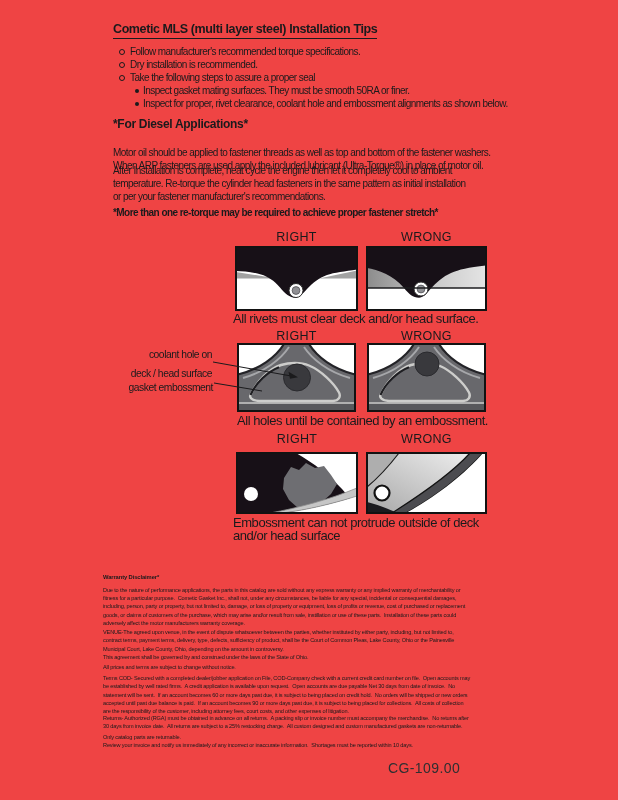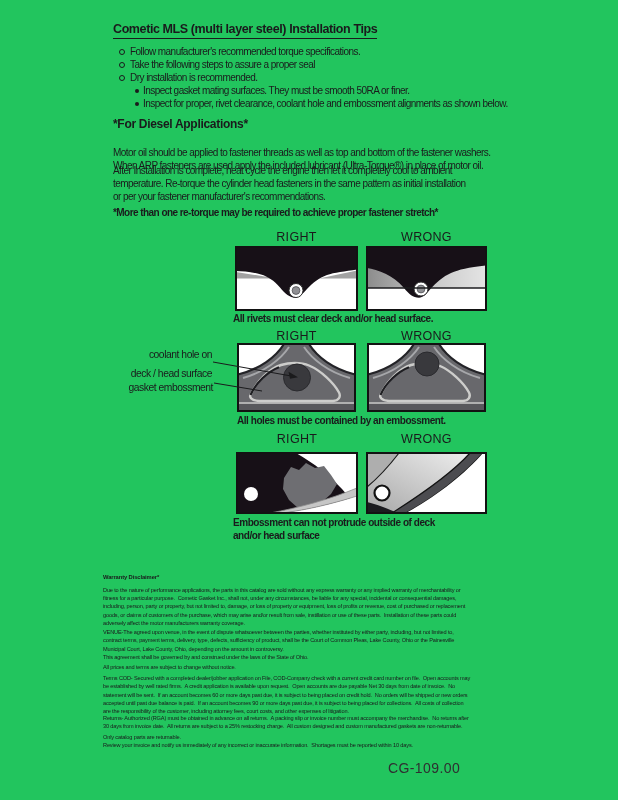--- a/index.html
+++ b/index.html
@@ -1,60 +1,60 @@
 <!DOCTYPE html>
 <html><head>
 <meta charset="utf-8">
 <style>
   html,body{margin:0;padding:0;background:#e8e8e8;}
   .page{
-    position:relative; width:618px; height:800px; background:#22c55e;
+    position:relative; width:618px; height:800px; background:#ef4444;
     font-family:"Liberation Sans", sans-serif; color:#1a1a1c; overflow:hidden;
     margin:0 auto;
   }
   .abs{position:absolute;}
   .title{
     left:113px; top:22px; font-size:12.5px; font-weight:bold; letter-spacing:-0.4px;
     border-bottom:1.5px solid #1a1a1c; padding-bottom:2px;
   }
   .tips{left:119px; top:45px; font-size:10px; letter-spacing:-0.55px; line-height:13px; width:460px;}
   .b-row{display:flex;}
   .b-marker{flex:none; width:4px; height:4px; border:1px solid #1a1a1c; border-radius:50%; margin:4px 5px 0 0;}
   .sb-row{display:flex; margin-left:16px;}
   .sb-marker{flex:none; width:4px; height:4px; background:#1a1a1c; border-radius:50%; margin:4.5px 4px 0 0;}
   .h2{left:113px; top:117px; font-size:12px; font-weight:bold; letter-spacing:-0.3px;}
   .para{left:113px; font-size:10px; letter-spacing:-0.55px; line-height:13px; white-space:pre;}
   .p1{top:118px;margin-top:28px;} .p2{top:164px;} .p3{top:206px;font-weight:bold;}
   .figlabel{font-size:12.5px; font-weight:400; letter-spacing:0.3px; text-align:center;}
-  .caption{font-size:10px; font-weight:700; letter-spacing:-0.45px; line-height:13px; white-space:pre;}
+  .caption{font-size:13px; font-weight:400; letter-spacing:-0.45px; line-height:13px; white-space:pre;}
   .callout{font-size:10.3px; letter-spacing:-0.45px; line-height:19px; text-align:right; white-space:pre;}
   .disc{font-size:5.6px; letter-spacing:-0.15px; line-height:8.35px; white-space:pre; left:103px;}
   .disc-h{font-weight:bold; font-size:5.8px; left:103px; top:574px; letter-spacing:-0.1px;}
   .pagenum{left:388px; top:760px; font-size:14px; letter-spacing:0.4px; color:#2f2f31;text-align:right;}
   svg{display:block;}
 </style>
 </head>
 <body>
 
 <div class="page">
 
   <div class="abs title">Cometic MLS (multi layer steel) Installation Tips</div>
 
   <div class="abs tips">
     <div class="b-row">
       <span class="b-marker"></span>
       <span>Follow manufacturer's recommended torque specifications.</span>
     </div>
     <div class="b-row">
       <span class="b-marker"></span>
-      <span>Take the following steps to assure a proper seal</span>
+      <span>Dry installation is recommended.</span>
     </div>
     <div class="b-row">
       <span class="b-marker"></span>
-      <span>Dry installation is recommended.</span>
+      <span>Take the following steps to assure a proper seal</span>
     </div>
     <div class="sb-row">
       <span class="sb-marker"></span>
       <span>Inspect gasket mating surfaces.  They must be smooth 50RA or finer.</span>
     </div>
     <div class="sb-row">
       <span class="sb-marker"></span>
       <span>Inspect for proper, rivet clearance, coolant hole and embossment alignments as shown below.</span>
     </div>
   </div>
@@ -140,21 +140,21 @@
     <circle cx="60" cy="21" r="12" fill="#39393d" stroke="#2a2a2e" stroke-width="1"></circle>
     <rect x="1" y="1" width="117" height="67" fill="none" stroke="#121212" stroke-width="2"></rect>
   </svg>
 
   <svg class="abs" style="left:120px;top:352px;z-index:3;" width="185" height="45" viewBox="0 0 185 45">
     <line x1="93" y1="10" x2="174" y2="24.5" stroke="#1a1a1c" stroke-width="1"></line>
     <polygon points="178,25.3 168.5,19.8 170,26.8" fill="#1a1a1c"></polygon>
     <line x1="94" y1="31" x2="142" y2="39" stroke="#1a1a1c" stroke-width="1"></line>
   </svg>
 
-  <div class="abs caption" style="left:237px;top:413.5px;">All holes must be contained by an embossment.</div>
+  <div class="abs caption" style="left:237px;top:413.5px;">All holes until be contained by an embossment.</div>
 
   <div class="abs figlabel" style="left:236px;top:432px;width:122px;">RIGHT</div>
   <div class="abs figlabel" style="left:366px;top:432px;width:121px;">WRONG</div>
 
   <svg class="abs" style="left:236px;top:452px;" width="122" height="62" viewBox="0 0 122 62">
     <rect width="122" height="62" fill="#ffffff"></rect>
     <path d="M1,1 H60 C78,11 95,25 106,37 C112,43.5 117,50 121,57 L121,61 H1 Z" fill="#171017"></path>
     <polygon points="48,26 55,15 63,18 70,11 79,16 88,14 95,23 101,32 95,42 86,50 74,55 62,56 53,48 47,37" fill="#6e6e72"></polygon>
     <path d="M46,61 C70,58 96,52 121,44 L121,61 Z" fill="#ffffff"></path>
     <path d="M34,61 C62,56 92,48 121,36 L121,44 C96,52 68,58.5 46,61 Z" fill="#c6c6c6" stroke="#8e8e8e" stroke-width="0.8"></path>

